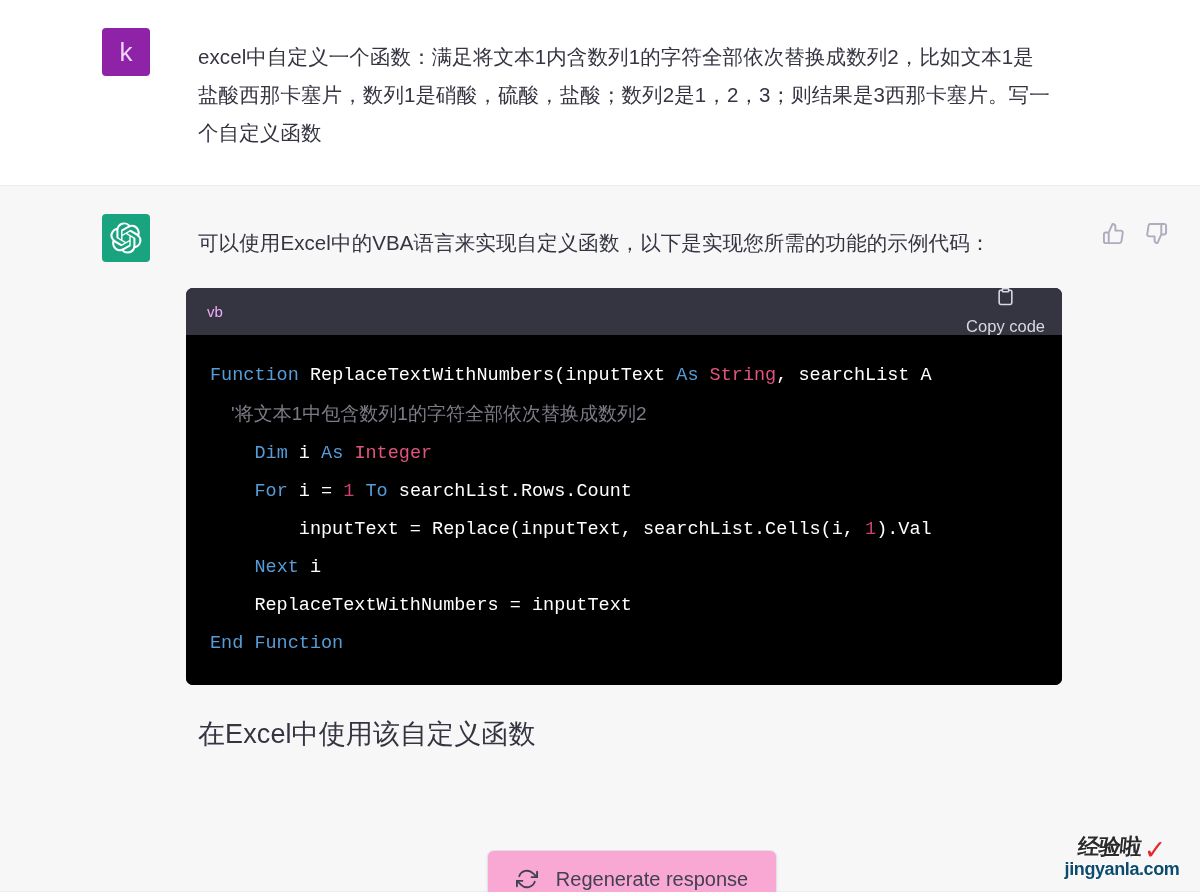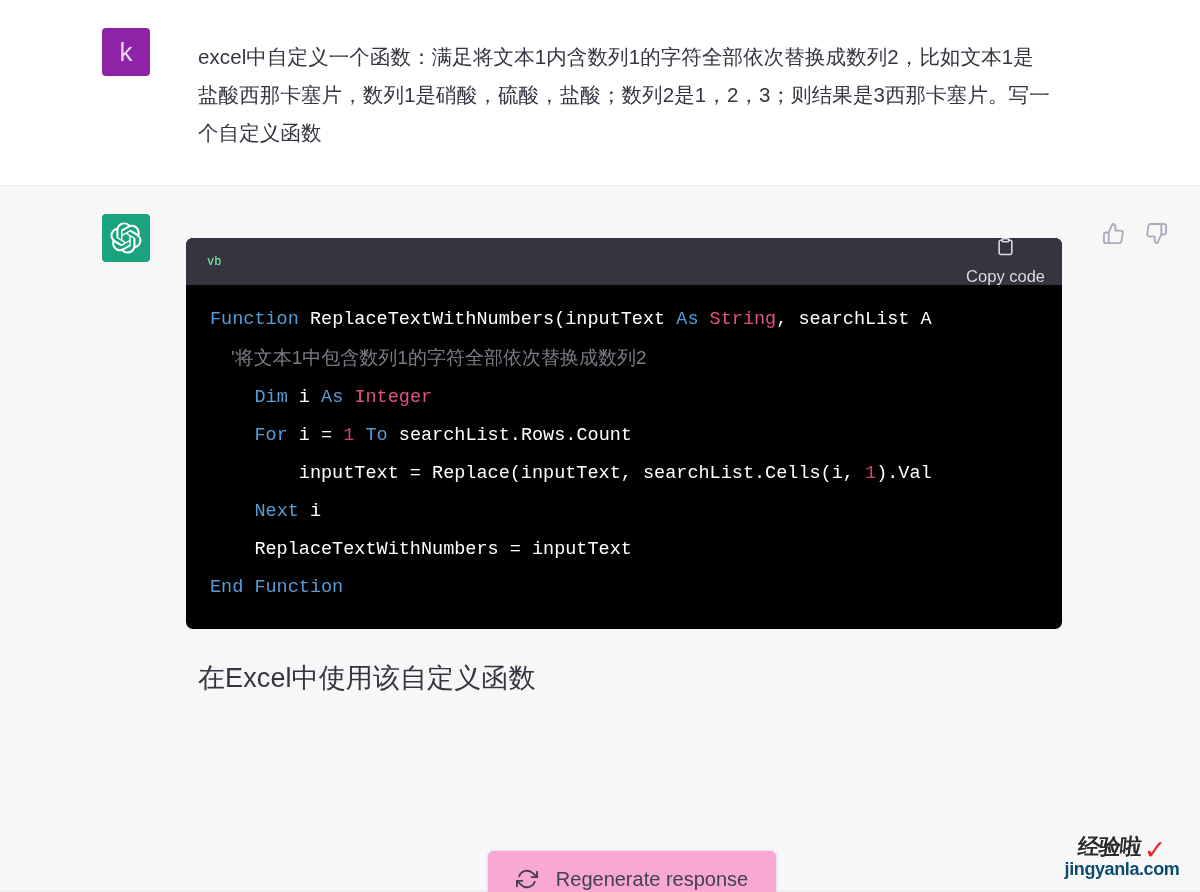--- a/index.html
+++ b/index.html
@@ -120,47 +120,46 @@
   .code-header {
     background: #343541;
     height: 47px;
     display: flex;
     align-items: center;
     justify-content: space-between;
     padding: 0 17px 0 21px;
     box-sizing: border-box;
   }
   .code-lang {
-    color: #86efac;
-    font-size: 12px;
-    font-family: Liberation Mono, monospace;
+    color: #f0abfc;
+    font-size: 15px;
+    font-family: Liberation Sans, sans-serif;
   }
   .copy-wrap {
     display: flex;
     align-items: center;
     gap: 11px;
     color: #d9d9e3;
     font-size: 16.5px;
     cursor: pointer;
     background: none;
     border: none;
     padding: 0;
     font-family: "Liberation Sans", sans-serif;
     flex-direction: column;
   }
   .copy-wrap svg {
     width: 19px;
     height: 19px;
     display: block;
   }
   .code-body {
-    padding: 16px 0 22px 0;
+    padding: 22px 0 22px 0;
     overflow: hidden;
     background: #000000;
-    border-radius: 20px;
   }
   .code-body pre {
     margin: 0;
     padding: 0 20px 0 24px;
     font-family: "Liberation Mono", "DejaVu Sans Mono", monospace;
     font-size: 18.5px;
     line-height: 38px;
     color: #ffffff;
     white-space: pre;
     overflow: hidden;
@@ -267,20 +266,21 @@
 
 <div class="msg-row assistant">
   <div class="msg-inner">
     <div class="avatar assistant">
       <svg viewBox="0 0 41 41" aria-hidden="true">
         <path fill="#ffffff" d="M37.532 16.87a9.963 9.963 0 0 0-.856-8.184 10.078 10.078 0 0 0-10.855-4.835A9.965 9.965 0 0 0 18.306.5a10.079 10.079 0 0 0-9.614 6.977 9.967 9.967 0 0 0-6.664 4.834 10.08 10.08 0 0 0 1.24 11.817 9.965 9.965 0 0 0 .856 8.185 10.079 10.079 0 0 0 10.855 4.835 9.965 9.965 0 0 0 7.516 3.35 10.078 10.078 0 0 0 9.617-6.981 9.967 9.967 0 0 0 6.663-4.834 10.079 10.079 0 0 0-1.243-11.813ZM22.498 37.886a7.474 7.474 0 0 1-4.799-1.735c.061-.033.168-.091.237-.134l7.964-4.6a1.294 1.294 0 0 0 .655-1.134V19.054l3.366 1.944a.12.12 0 0 1 .066.092v9.299a7.505 7.505 0 0 1-7.49 7.496ZM6.392 31.006a7.471 7.471 0 0 1-.894-5.023c.06.036.162.099.237.141l7.964 4.6a1.297 1.297 0 0 0 1.308 0l9.724-5.614v3.888a.12.12 0 0 1-.048.103l-8.051 4.649a7.504 7.504 0 0 1-10.24-2.744ZM4.297 13.62A7.469 7.469 0 0 1 8.2 10.333c0 .068-.004.19-.004.274v9.201a1.294 1.294 0 0 0 .654 1.132l9.723 5.614-3.366 1.944a.12.12 0 0 1-.114.01L7.04 23.856a7.504 7.504 0 0 1-2.743-10.237Zm27.658 6.437-9.724-5.615 3.367-1.943a.121.121 0 0 1 .113-.01l8.052 4.648a7.498 7.498 0 0 1-1.158 13.528v-9.476a1.293 1.293 0 0 0-.65-1.132Zm3.35-5.043c-.059-.037-.162-.099-.236-.141l-7.965-4.6a1.298 1.298 0 0 0-1.308 0l-9.723 5.614v-3.888a.12.12 0 0 1 .048-.103l8.05-4.645a7.497 7.497 0 0 1 11.135 7.763Zm-21.063 6.929-3.367-1.944a.12.12 0 0 1-.065-.092v-9.299a7.497 7.497 0 0 1 12.293-5.756 6.94 6.94 0 0 0-.236.134l-7.965 4.6a1.294 1.294 0 0 0-.654 1.132l-.006 11.225Zm1.829-3.943 4.33-2.501 4.332 2.5v5l-4.331 2.5-4.331-2.5V18Z"></path>
       </svg>
     </div>
 
     <div class="content">
+      <p class="para">可以使用Excel中的VBA语言来实现自定义函数，以下是实现您所需的功能的示例代码：</p>
 
       <div class="codeblock">
         <div class="code-header">
           <span class="code-lang">vb</span>
           <button class="copy-wrap">
             <span>
               <svg viewBox="0 0 24 24" fill="none" stroke="#d9d9e3" stroke-width="2" stroke-linecap="round" stroke-linejoin="round" aria-hidden="true">
                 <path d="M16 4h2a2 2 0 0 1 2 2v14a2 2 0 0 1-2 2H6a2 2 0 0 1-2-2V6a2 2 0 0 1 2-2h2"></path>
                 <rect x="8" y="2" width="8" height="4" rx="1" ry="1"></rect>
               </svg>

